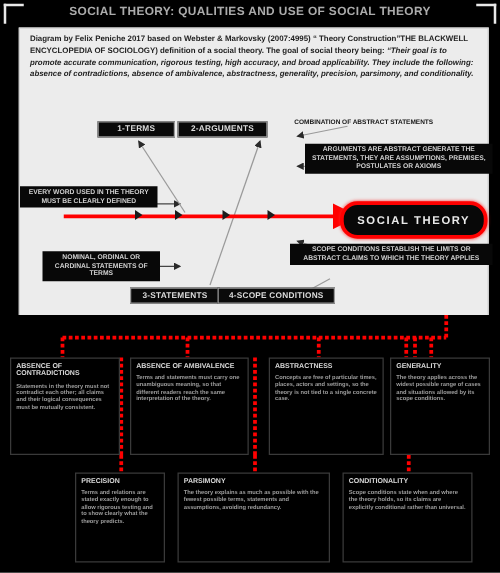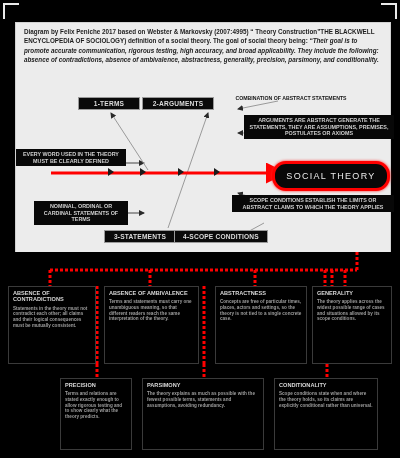--- a/index.html
+++ b/index.html
@@ -73,21 +73,21 @@
   }
   .note.plain{background:transparent;color:#141414;filter:blur(.35px);}
 
   .oval{
     position:absolute;
     left:272px;top:161px;width:112px;height:24px;
     background:#080808;
     border:3px solid #ff0000;
     border-radius:14px;
     color:#eaeaea;
-    font-size:9px;font-weight:normal;letter-spacing:1.3px;
+    font-size:9px;font-weight:bold;letter-spacing:1.3px;
     display:flex;align-items:center;justify-content:center;
     box-shadow:0 0 3px #ff2222;
   }
 
   .svgwrap{position:absolute;inset:0;}
 
   
   .cards{position:absolute;left:0;top:252px;width:400px;height:206px;background:#000;}
 
   .card{
@@ -110,20 +110,21 @@
 </head>
 <body>
 
 <div class="page">
 
   <div class="crop tl"></div>
   <div class="crop tr"></div>
   <div class="crop bl"></div>
   <div class="crop br"></div>
 
+  <div class="title">SOCIAL THEORY: QUALITIES AND USE OF SOCIAL THEORY</div>
 
   <div class="panel">
 
     <div class="intro">
       <span>Diagram by Felix Peniche 2017 based on Webster &amp; Markovsky (2007:4995) “ Theory Construction”THE BLACKWELL</span>
       <span>ENCYCLOPEDIA OF SOCIOLOGY) definition of a social theory. The goal of social theory being:</span>
       <span class="ital">“Their goal is to promote accurate communication, rigorous testing, high accuracy, and broad applicability. They include the following: absence of contradictions, absence of ambivalence, abstractness, generality, precision, parsimony, and conditionality.</span>
     </div>
 
     <svg class="svgwrap" width="374" height="230" viewBox="0 0 374 230">

